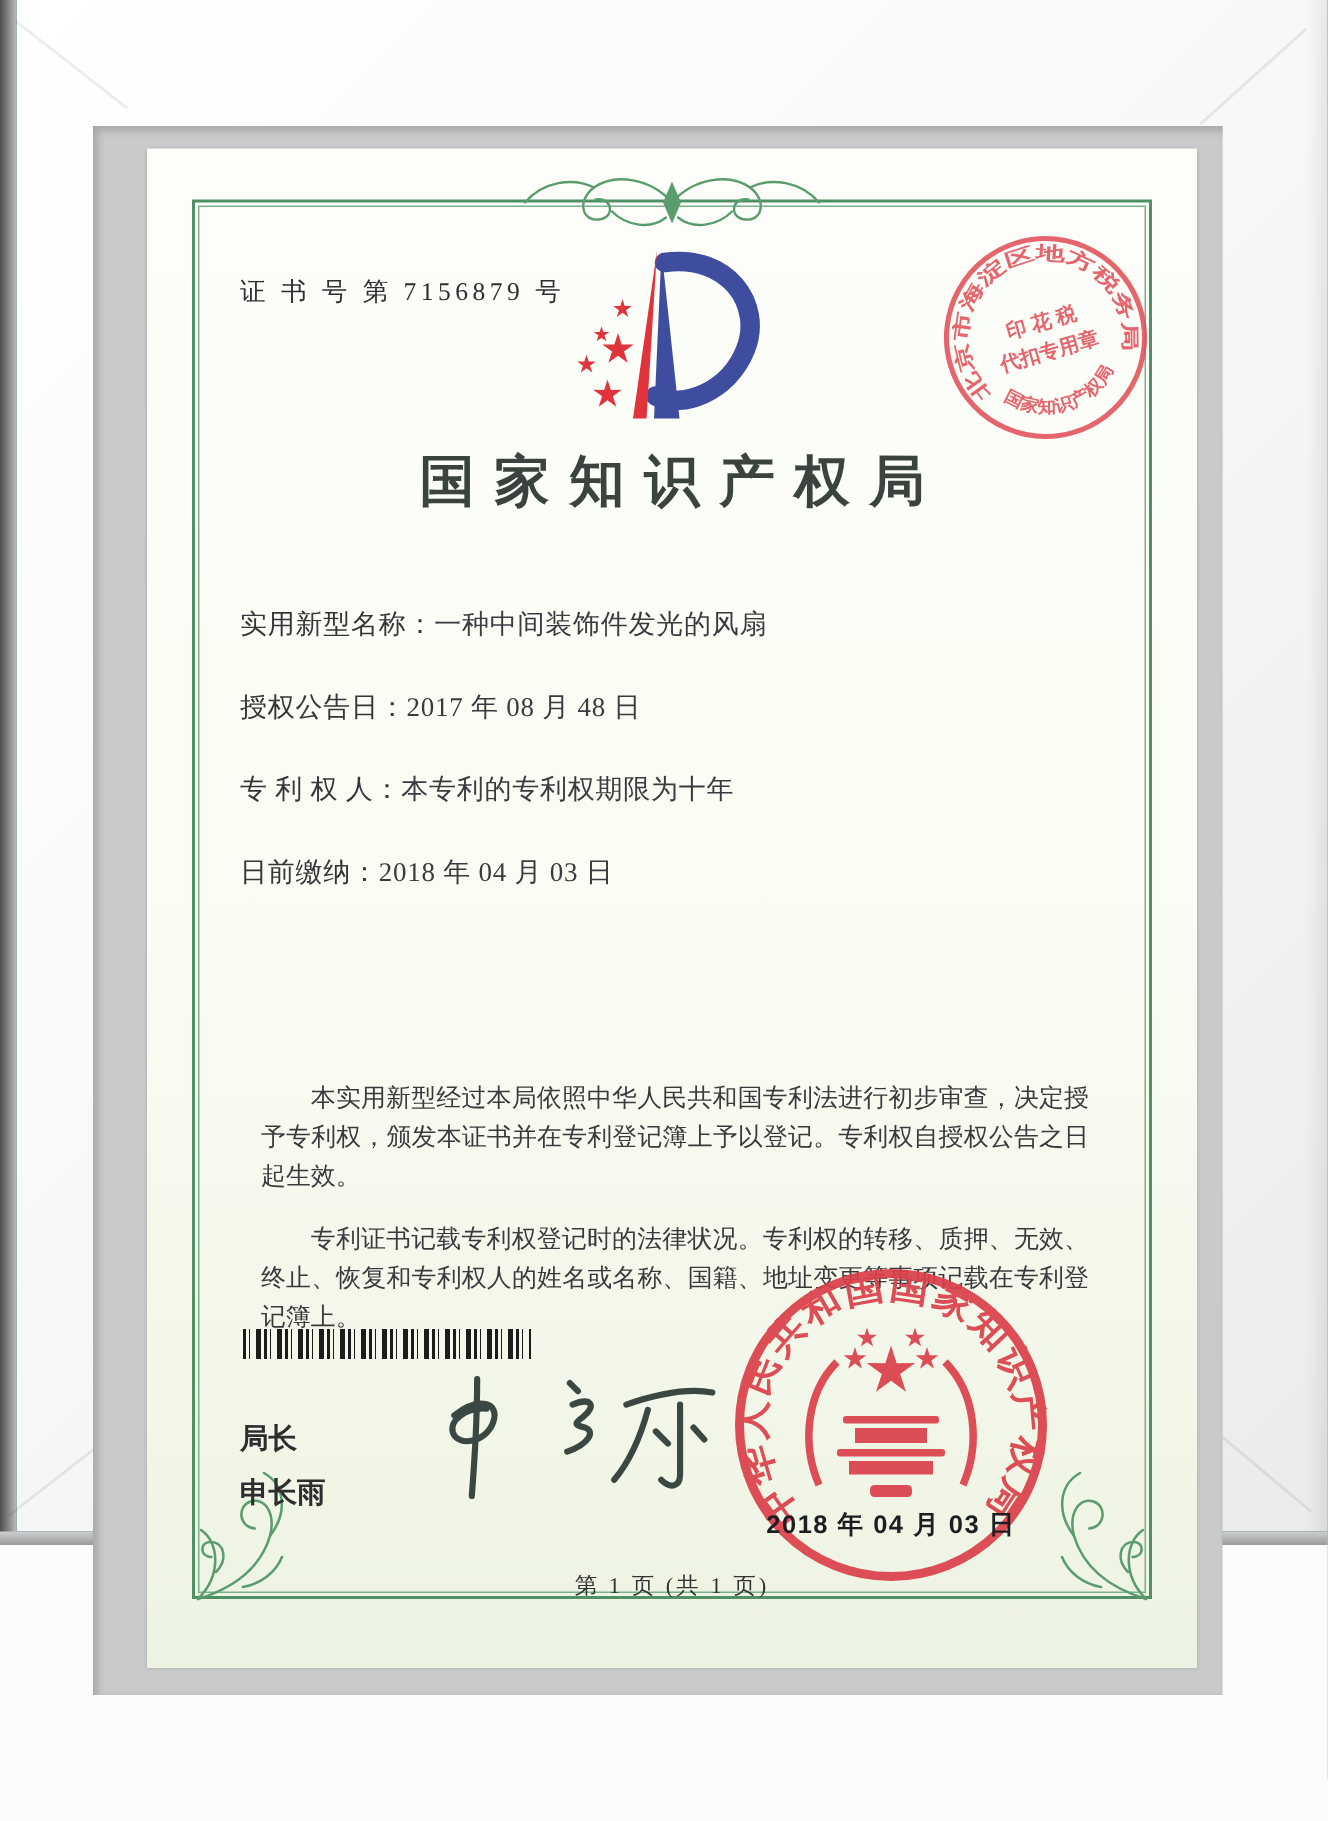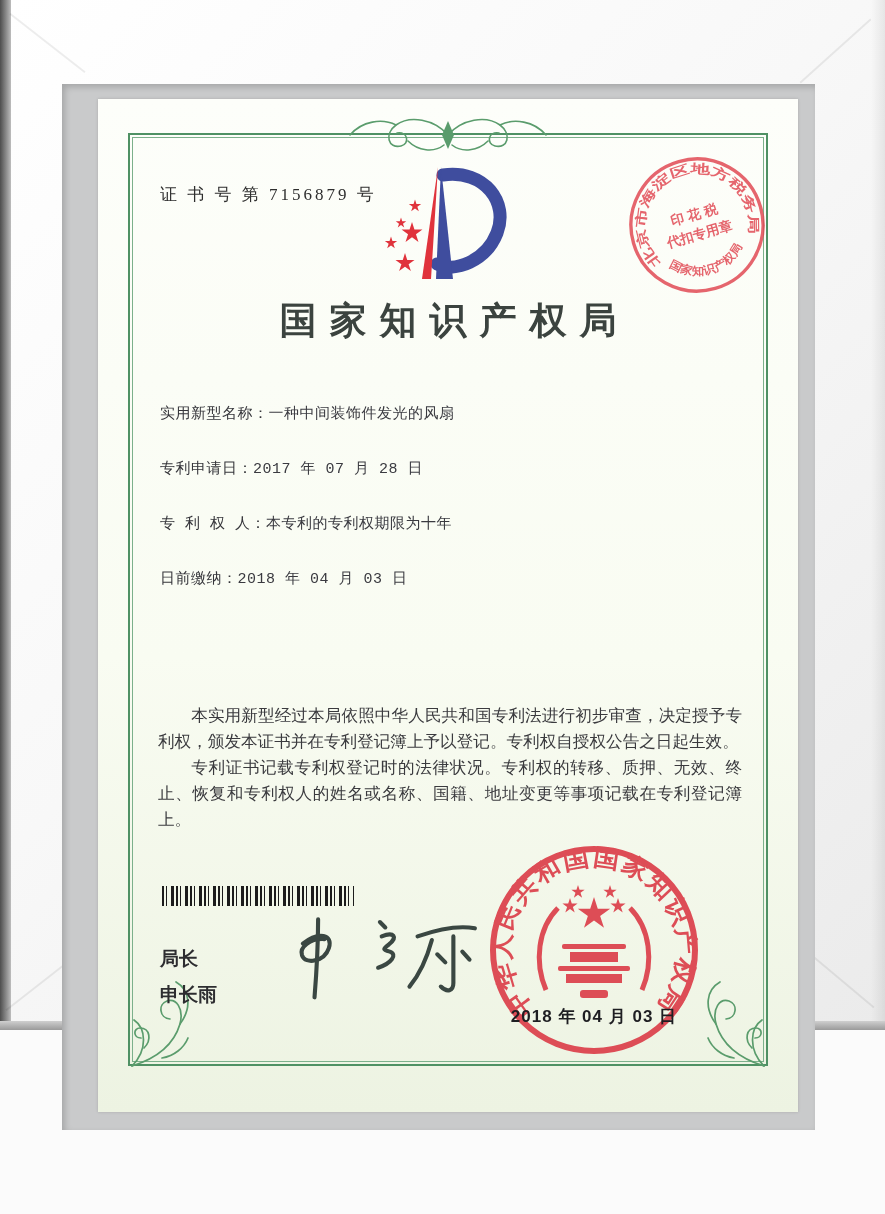--- a/index.html
+++ b/index.html
@@ -41,27 +41,27 @@
   .orn.bl{left:-8px;bottom:-12px;}
   .orn.br{right:-8px;bottom:-12px;transform:scaleX(-1);}
 
   
   .cert-no{position:absolute;left:62px;top:84px;font-size:17px;letter-spacing:3px;color:#2e2e2e;}
   .logo{position:absolute;left:283px;top:62px;width:134px;height:126px;}
   .title{position:absolute;left:0;right:0;top:197px;text-align:center;
     font-size:37px;font-weight:700;letter-spacing:13px;text-indent:13px;color:#3b433f;}
 
   .fields{position:absolute;left:62px;top:305px;width:580px;}
-  .field{height:55px;font-size:15px;color:#35353a;letter-spacing:0.5px;white-space:nowrap;font-family:Liberation Mono, monospace;}
+  .field{height:55px;font-size:18px;color:#35353a;letter-spacing:0.5px;white-space:nowrap;}
   .field .lab{color:#35353a;}
   .field .val{color:#3a3a40;}
 
   .bodytext{position:absolute;left:60px;top:604px;width:584px;
     font-size:16.6px;line-height:26px;color:#3a3a3e;text-align:justify;}
-  .bodytext p{margin:0;text-indent:2em;}
+  .bodytext p{margin:16px;text-indent:2em;}
 
   .barcode{position:absolute;left:64px;top:787px;width:192px;height:20px;
     background:repeating-linear-gradient(90deg,
       #1c1c1c 0px,#1c1c1c 2px,transparent 2px,transparent 4px,
       #1c1c1c 4px,#1c1c1c 5px,transparent 5px,transparent 9px,
       #1c1c1c 9px,#1c1c1c 12px,transparent 12px,transparent 14px);}
 
   .officer{position:absolute;left:62px;top:843px;
     font-family:Liberation Mono, monospace;
     font-size:19px;font-weight:600;color:#2d2d30;line-height:36px;}
@@ -143,21 +143,21 @@
         <use href="#st" transform="translate(20,62) scale(0.55)" fill="#e0333c"></use>
         <use href="#st" transform="translate(10,82) scale(0.65)" fill="#e0333c"></use>
         <use href="#st" transform="translate(31,72) scale(1.1)" fill="#e0333c"></use>
         <use href="#st" transform="translate(24,102) scale(1.0)" fill="#e0333c"></use>
       </svg>
 
       <div class="title">国家知识产权局</div>
 
       <div class="fields">
         <div class="field"><span class="lab">实用新型名称：</span><span class="val">一种中间装饰件发光的风扇</span></div>
-        <div class="field"><span class="lab">专利申请日：</span><span class="val">2017 年 07 月 28 日</span></div>
+        <div class="field"><span class="lab">授权公告日：</span><span class="val">2017 年 08 月 48 日</span></div>
         <div class="field"><span class="lab">专 利 权 人：</span><span class="val">本专利的专利权期限为十年</span></div>
         <div class="field"><span class="lab">日前缴纳：</span><span class="val">2018 年 04 月 03 日</span></div>
       </div>
 
       <div class="bodytext">
         <p>本实用新型经过本局依照中华人民共和国专利法进行初步审查，决定授予专利权，颁发本证书并在专利登记簿上予以登记。专利权自授权公告之日起生效。</p>
         <p>专利证书记载专利权登记时的法律状况。专利权的转移、质押、无效、终止、恢复和专利权人的姓名或名称、国籍、地址变更等事项记载在专利登记簿上。</p>
       </div>
 
       <div class="barcode"></div>
@@ -211,16 +211,17 @@
         <text font-size="12.5" font-weight="700" fill="#e14b55" font-family="Liberation Sans, sans-serif">
           <textPath href="#arcTaxTop" startOffset="0" textLength="214" lengthAdjust="spacingAndGlyphs">北京市海淀区地方税务局</textPath>
         </text>
         <text font-size="11.5" font-weight="700" fill="#e14b55" font-family="Liberation Sans, sans-serif">
           <textPath href="#arcTaxBot" startOffset="0" textLength="86" lengthAdjust="spacingAndGlyphs">国家知识产权局</textPath>
         </text>
         <text x="72" y="66" text-anchor="middle" font-size="13.5" font-weight="700" fill="#e14b55" font-family="Liberation Sans, sans-serif">印 花 税</text>
         <text x="72" y="86" text-anchor="middle" font-size="13.5" font-weight="700" fill="#e14b55" font-family="Liberation Sans, sans-serif">代扣专用章</text>
       </svg>
 
+      <div class="page-footer">第 1 页 (共 1 页)</div>
 
     </div>
   </div>
 </div>
 
 </body></html>

